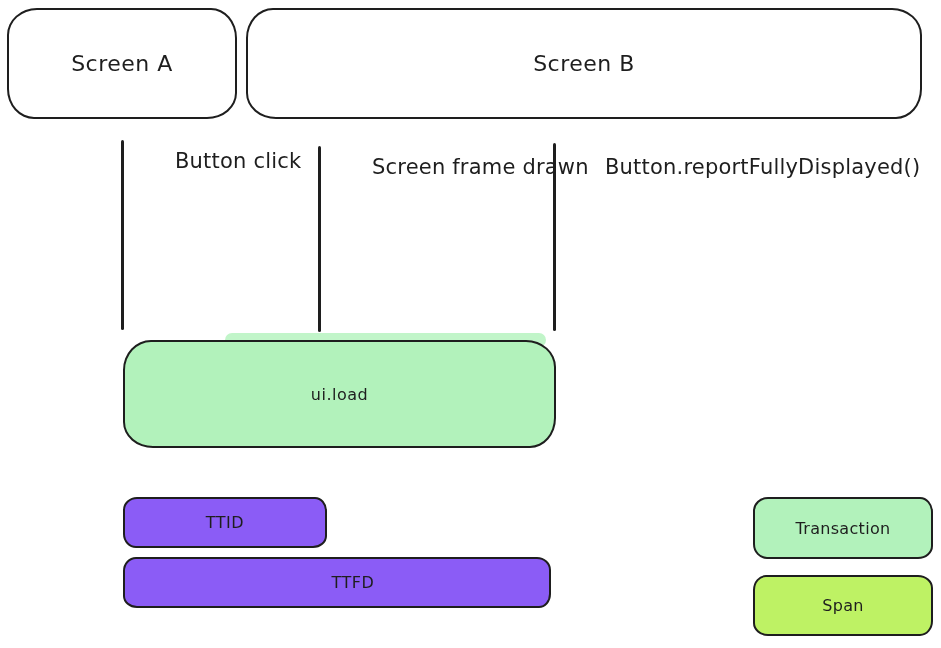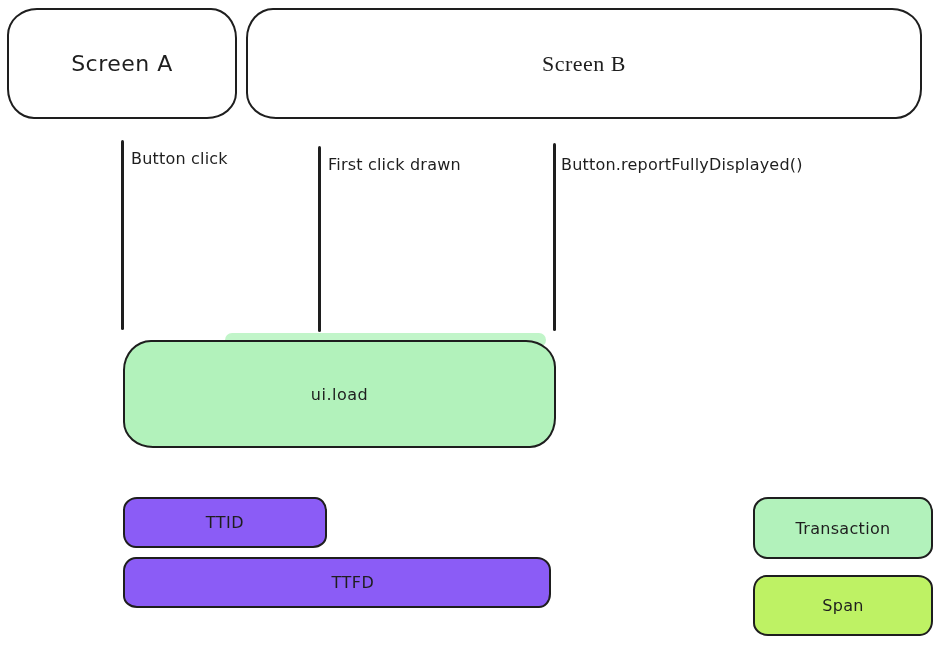--- a/index.html
+++ b/index.html
@@ -29,43 +29,43 @@
   }
   .screen-a {
     left: 7px; top: 8px;
     width: 230px; height: 111px;
     border-radius: 30px 26px 30px 27px / 27px 30px 26px 30px;
   }
   .screen-b {
     left: 246px; top: 8px;
     width: 676px; height: 111px;
     border-radius: 27px 30px 26px 30px / 30px 27px 30px 26px;
-    font-family: Liberation Serif, serif;
   }
   .screen-label {
     font-size: 22px;
     letter-spacing: 0.5px;
     text-align: center;
   }
   
   .vline {
     position: absolute;
     width: 3px;
     background: #1e1e1e;
     border-radius: 2px;
   }
   .vline-1 { left: 121px; top: 140px; height: 190px; }
   .vline-2 { left: 318px; top: 146px; height: 186px; }
   .vline-3 { left: 553px; top: 143px; height: 188px; }
   
   .marker-label {
     position: absolute;
-    font-size: 16px;
+    font-size: 21px;
     white-space: nowrap;
     letter-spacing: 0.2px;
+    margin-left: 44px;
   }
   .marker-label-1 { left: 131px; top: 149px; }
   .marker-label-2 { left: 328px; top: 155px; }
   .marker-label-3 { left: 561px; top: 155px; }
   
   .bar {
     position: absolute;
     border: 2.5px solid #1e1e1e;
     box-sizing: border-box;
     display: flex;
@@ -136,21 +136,21 @@
   </div>
   <div class="screen screen-b">
     <span class="screen-label">Screen B</span>
   </div>
 
   <div class="vline vline-1"></div>
   <div class="vline vline-2"></div>
   <div class="vline vline-3"></div>
 
   <div class="marker-label marker-label-1">Button click</div>
-  <div class="marker-label marker-label-2">First click drawn</div>
+  <div class="marker-label marker-label-2">Screen frame drawn</div>
   <div class="marker-label marker-label-3">Button.reportFullyDisplayed()</div>
 
   <div class="bar bar-transaction bar-uiload">
     <span>ui.load</span>
   </div>
   <div class="bar bar-span bar-ttid">
     <span>TTID</span>
   </div>
   <div class="bar bar-span bar-ttfd">
     <span>TTFD</span>

